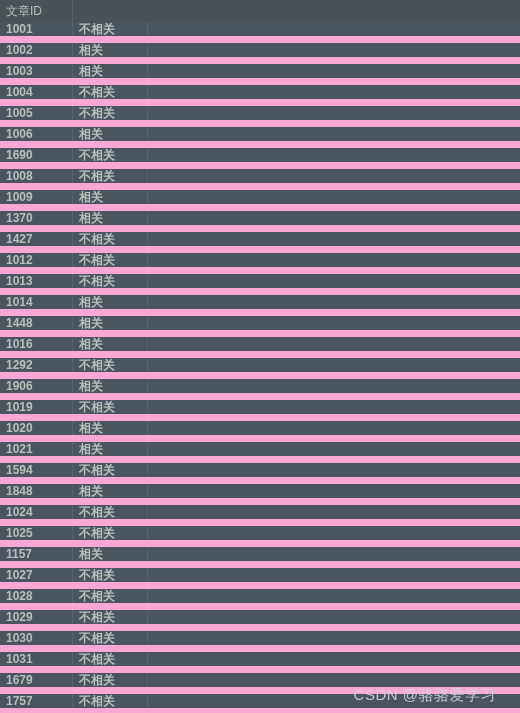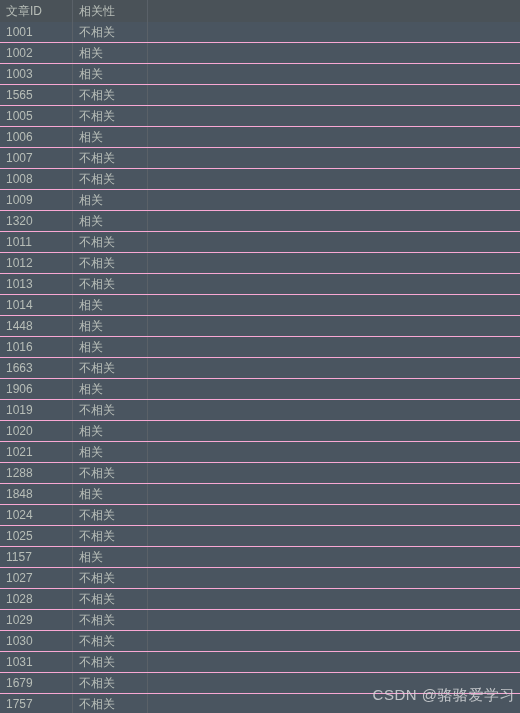--- a/index.html
+++ b/index.html
@@ -24,97 +24,97 @@
   .row {
     display: flex;
     height: 21px;
     align-items: flex-end;
   }
   .header-row {
     background: #4a5258;
     height: 22px;
   }
   .data-row {
-    border-bottom: 1px solid #f9a8d4;
+    border-bottom: 7px solid #f9a8d4;
+    font-weight: bold;
   }
   .cell {
     padding-left: 6px;
     border-right: 1px solid #5a6168;
     height: 100%;
     display: flex;
     align-items: center;
   }
   .col-id {
     width: 73px;
   }
   .col-rel {
     width: 75px;
   }
   .watermark {
     position: absolute;
-    right: 5px;
+    right: 24px;
     bottom: 8px;
     color: #d6d8da;
     font-size: 15px;
     opacity: 0.85;
     letter-spacing: 0.5px;
     pointer-events: none;
   }
 </style>
 </head>
 <body>
 
 <div class="table">
   <div class="row header-row">
     <div class="cell col-id">文章ID</div>
-    <div class="cell col-rel">相关性</div>
   </div>
   <div id="rows-container">
       <div class="row data-row">
         <div class="cell col-id">1001</div>
         <div class="cell col-rel">不相关</div>
       </div>
       <div class="row data-row">
         <div class="cell col-id">1002</div>
         <div class="cell col-rel">相关</div>
       </div>
       <div class="row data-row">
         <div class="cell col-id">1003</div>
         <div class="cell col-rel">相关</div>
       </div>
       <div class="row data-row">
-        <div class="cell col-id">1565</div>
+        <div class="cell col-id">1004</div>
         <div class="cell col-rel">不相关</div>
       </div>
       <div class="row data-row">
         <div class="cell col-id">1005</div>
         <div class="cell col-rel">不相关</div>
       </div>
       <div class="row data-row">
         <div class="cell col-id">1006</div>
         <div class="cell col-rel">相关</div>
       </div>
       <div class="row data-row">
-        <div class="cell col-id">1007</div>
+        <div class="cell col-id">1690</div>
         <div class="cell col-rel">不相关</div>
       </div>
       <div class="row data-row">
         <div class="cell col-id">1008</div>
         <div class="cell col-rel">不相关</div>
       </div>
       <div class="row data-row">
         <div class="cell col-id">1009</div>
         <div class="cell col-rel">相关</div>
       </div>
       <div class="row data-row">
-        <div class="cell col-id">1320</div>
-        <div class="cell col-rel">相关</div>
-      </div>
-      <div class="row data-row">
-        <div class="cell col-id">1011</div>
+        <div class="cell col-id">1370</div>
+        <div class="cell col-rel">相关</div>
+      </div>
+      <div class="row data-row">
+        <div class="cell col-id">1427</div>
         <div class="cell col-rel">不相关</div>
       </div>
       <div class="row data-row">
         <div class="cell col-id">1012</div>
         <div class="cell col-rel">不相关</div>
       </div>
       <div class="row data-row">
         <div class="cell col-id">1013</div>
         <div class="cell col-rel">不相关</div>
       </div>
@@ -124,41 +124,41 @@
       </div>
       <div class="row data-row">
         <div class="cell col-id">1448</div>
         <div class="cell col-rel">相关</div>
       </div>
       <div class="row data-row">
         <div class="cell col-id">1016</div>
         <div class="cell col-rel">相关</div>
       </div>
       <div class="row data-row">
-        <div class="cell col-id">1663</div>
+        <div class="cell col-id">1292</div>
         <div class="cell col-rel">不相关</div>
       </div>
       <div class="row data-row">
         <div class="cell col-id">1906</div>
         <div class="cell col-rel">相关</div>
       </div>
       <div class="row data-row">
         <div class="cell col-id">1019</div>
         <div class="cell col-rel">不相关</div>
       </div>
       <div class="row data-row">
         <div class="cell col-id">1020</div>
         <div class="cell col-rel">相关</div>
       </div>
       <div class="row data-row">
         <div class="cell col-id">1021</div>
         <div class="cell col-rel">相关</div>
       </div>
       <div class="row data-row">
-        <div class="cell col-id">1288</div>
+        <div class="cell col-id">1594</div>
         <div class="cell col-rel">不相关</div>
       </div>
       <div class="row data-row">
         <div class="cell col-id">1848</div>
         <div class="cell col-rel">相关</div>
       </div>
       <div class="row data-row">
         <div class="cell col-id">1024</div>
         <div class="cell col-rel">不相关</div>
       </div>

